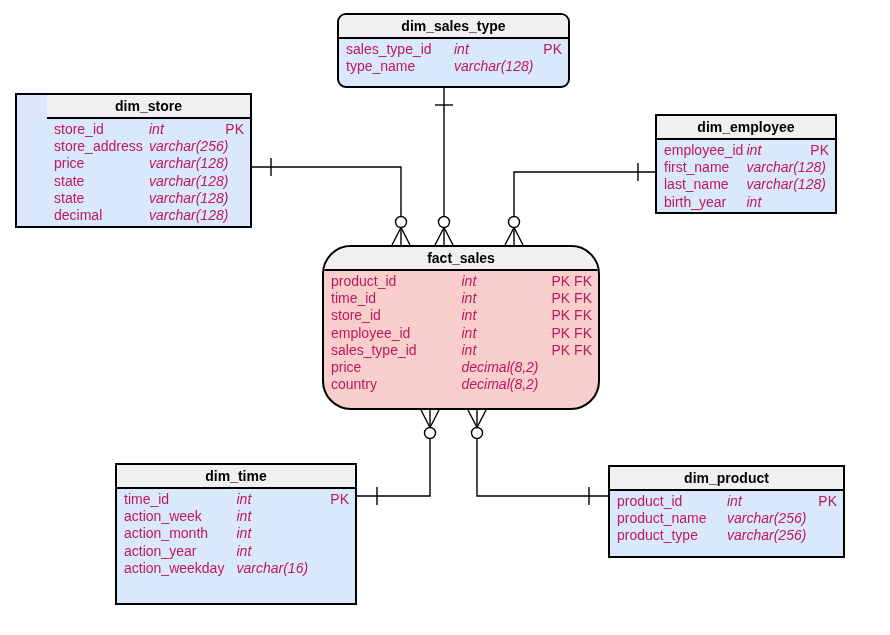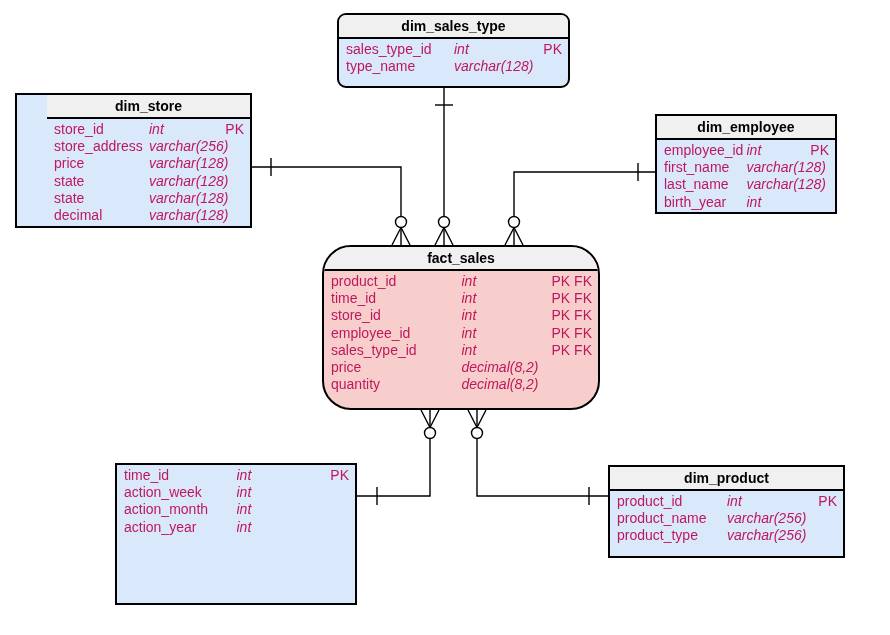--- a/index.html
+++ b/index.html
@@ -170,46 +170,52 @@
             <span class="cn">sales_type_id</span>
             <span class="ct">int</span>
             <span class="ck">PK FK</span>
           </div>
           <div class="row">
             <span class="cn">price</span>
             <span class="ct">decimal(8,2)</span>
             <span class="ck"></span>
           </div>
           <div class="row">
-            <span class="cn">quantity</span>
+            <span class="cn">country</span>
             <span class="ct">decimal(8,2)</span>
             <span class="ck"></span>
           </div>
         </div>
       </div>
       <div class="tbl dimension" style="left: 115px; top: 463px; width: 242px; height: 142px;">
+        <div class="hdr">dim_time</div>
         <div class="body">
           <div class="row">
             <span class="cn">time_id</span>
             <span class="ct">int</span>
             <span class="ck">PK</span>
           </div>
           <div class="row">
             <span class="cn">action_week</span>
             <span class="ct">int</span>
             <span class="ck"></span>
           </div>
           <div class="row">
             <span class="cn">action_month</span>
             <span class="ct">int</span>
             <span class="ck"></span>
           </div>
           <div class="row">
             <span class="cn">action_year</span>
             <span class="ct">int</span>
+            <span class="ck"></span>
+          </div>
+          <div class="row">
+            <span class="cn">action_weekday</span>
+            <span class="ct">varchar(16)</span>
             <span class="ck"></span>
           </div>
         </div>
       </div>
       <div class="tbl dimension" style="left: 608px; top: 465px; width: 237px; height: 93px;">
         <div class="hdr">dim_product</div>
         <div class="body">
           <div class="row">
             <span class="cn">product_id</span>
             <span class="ct">int</span>

